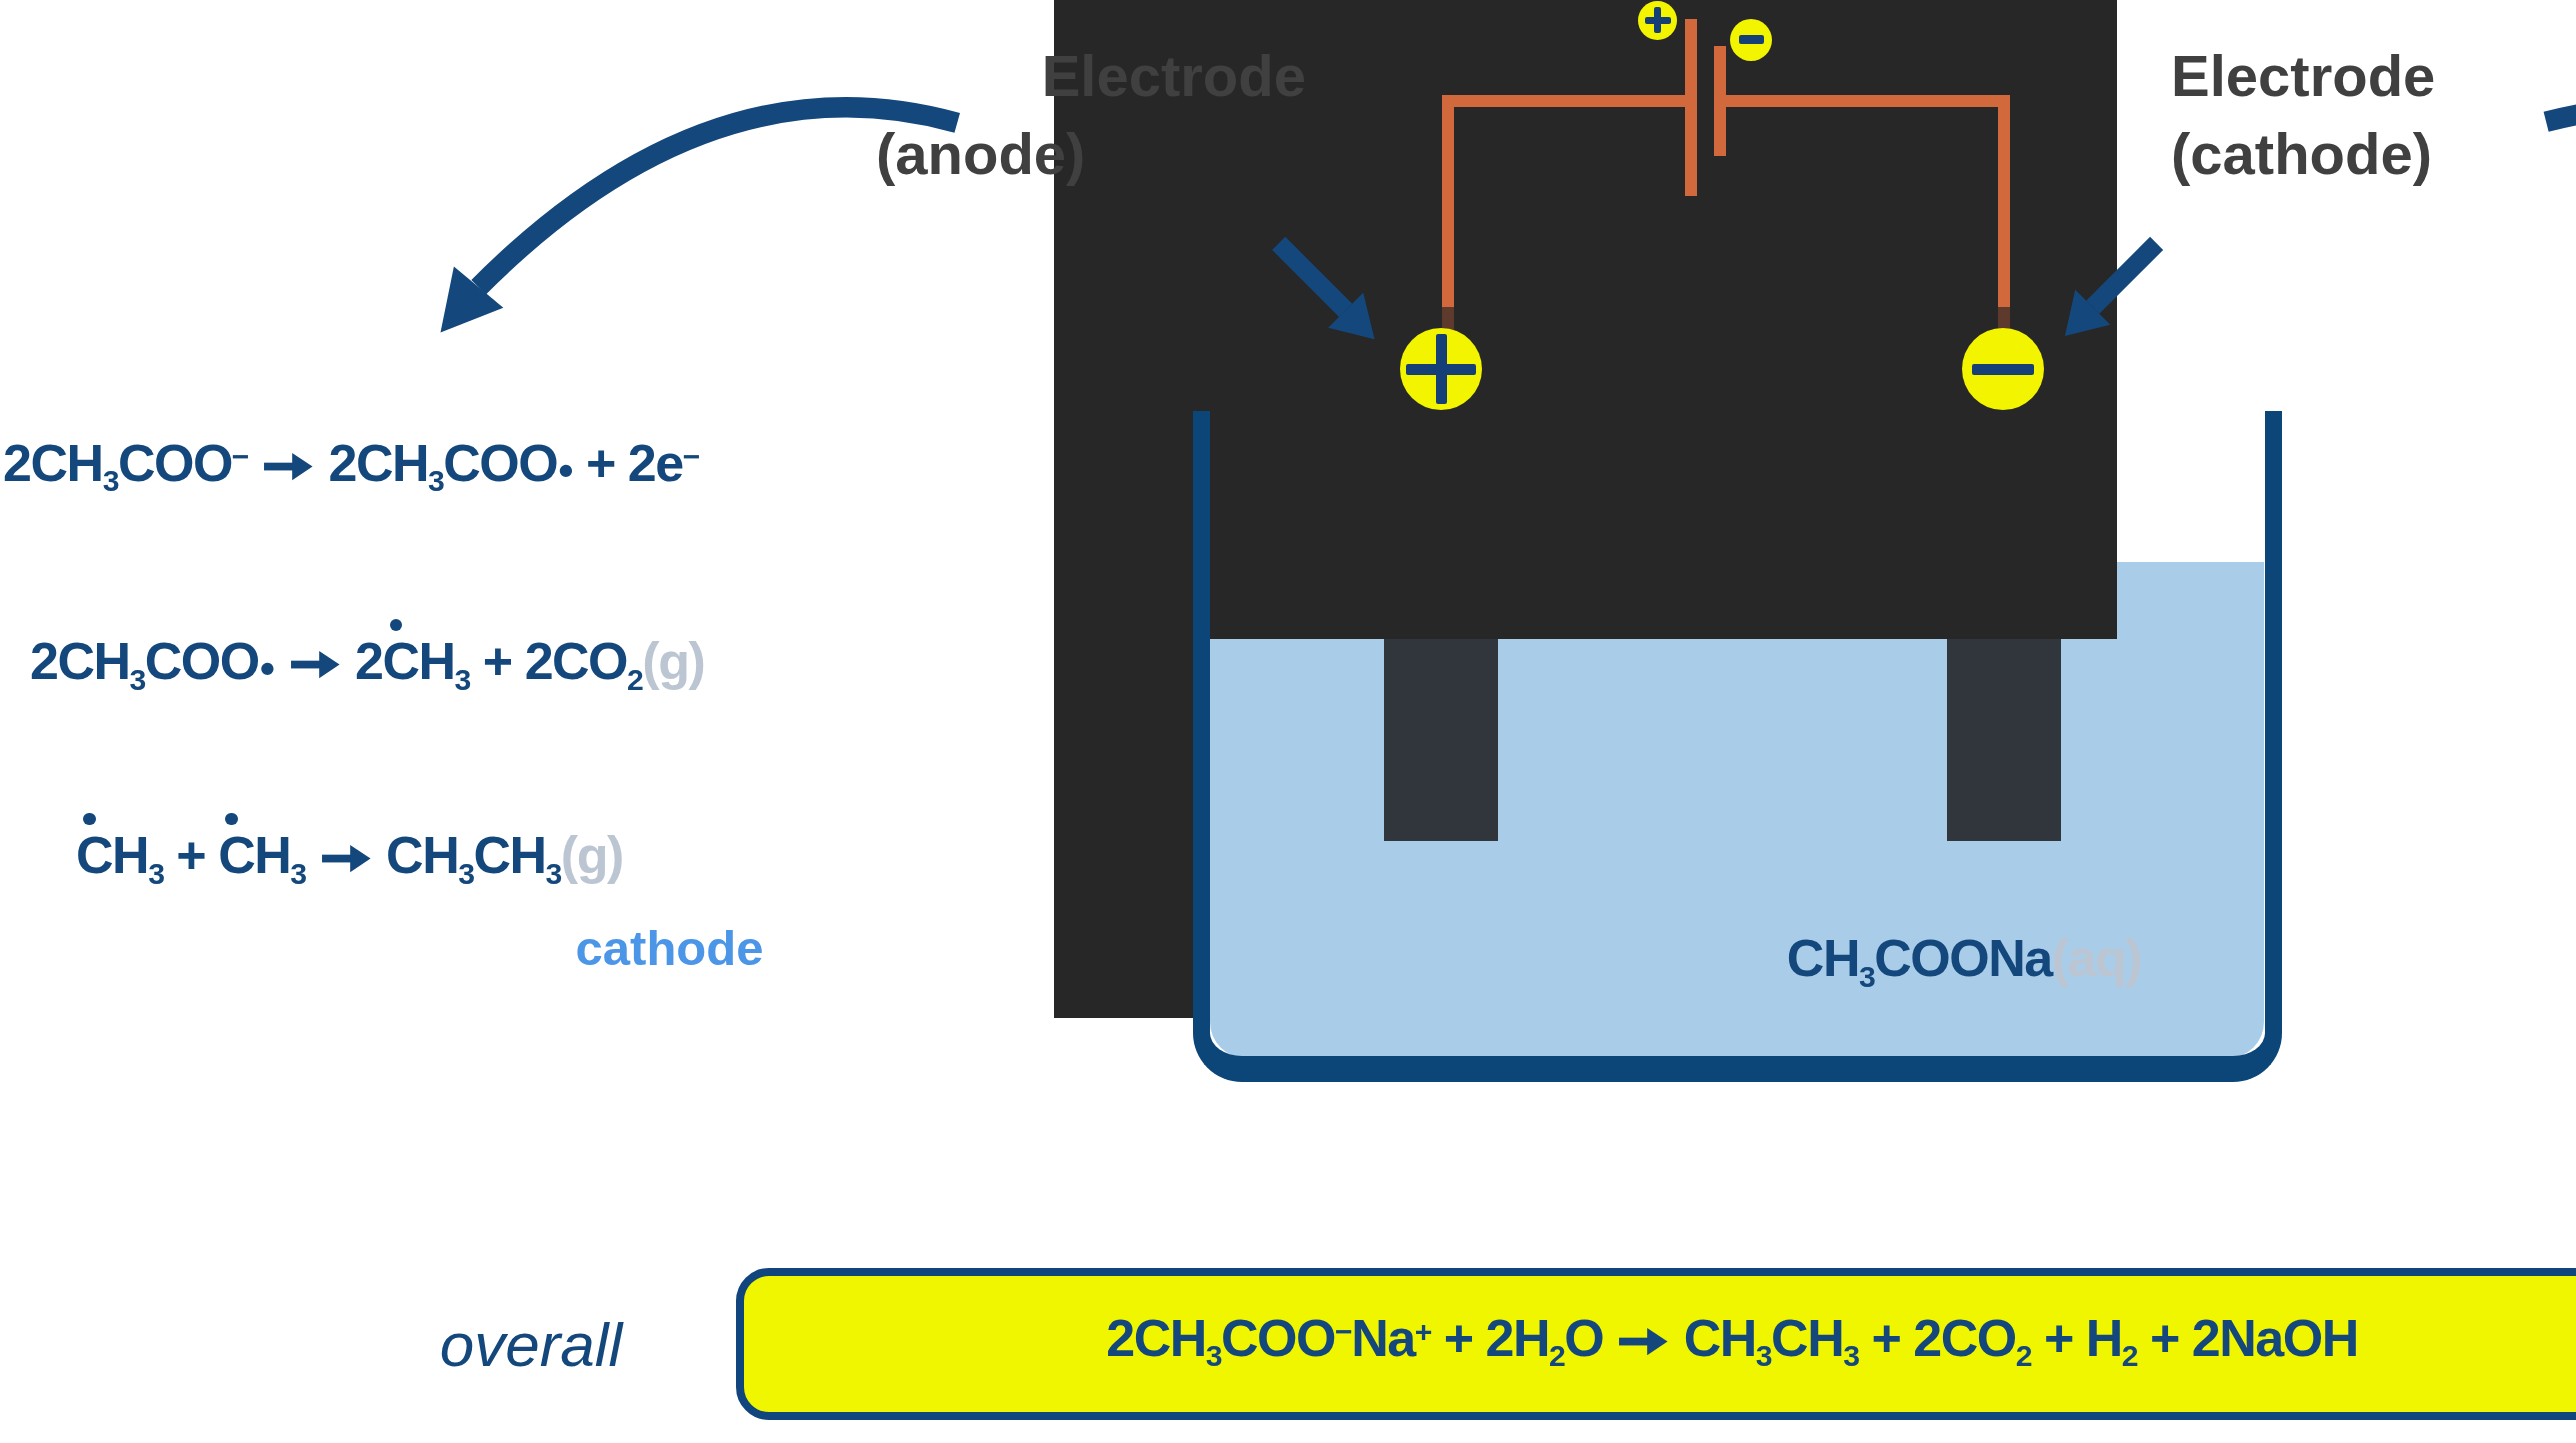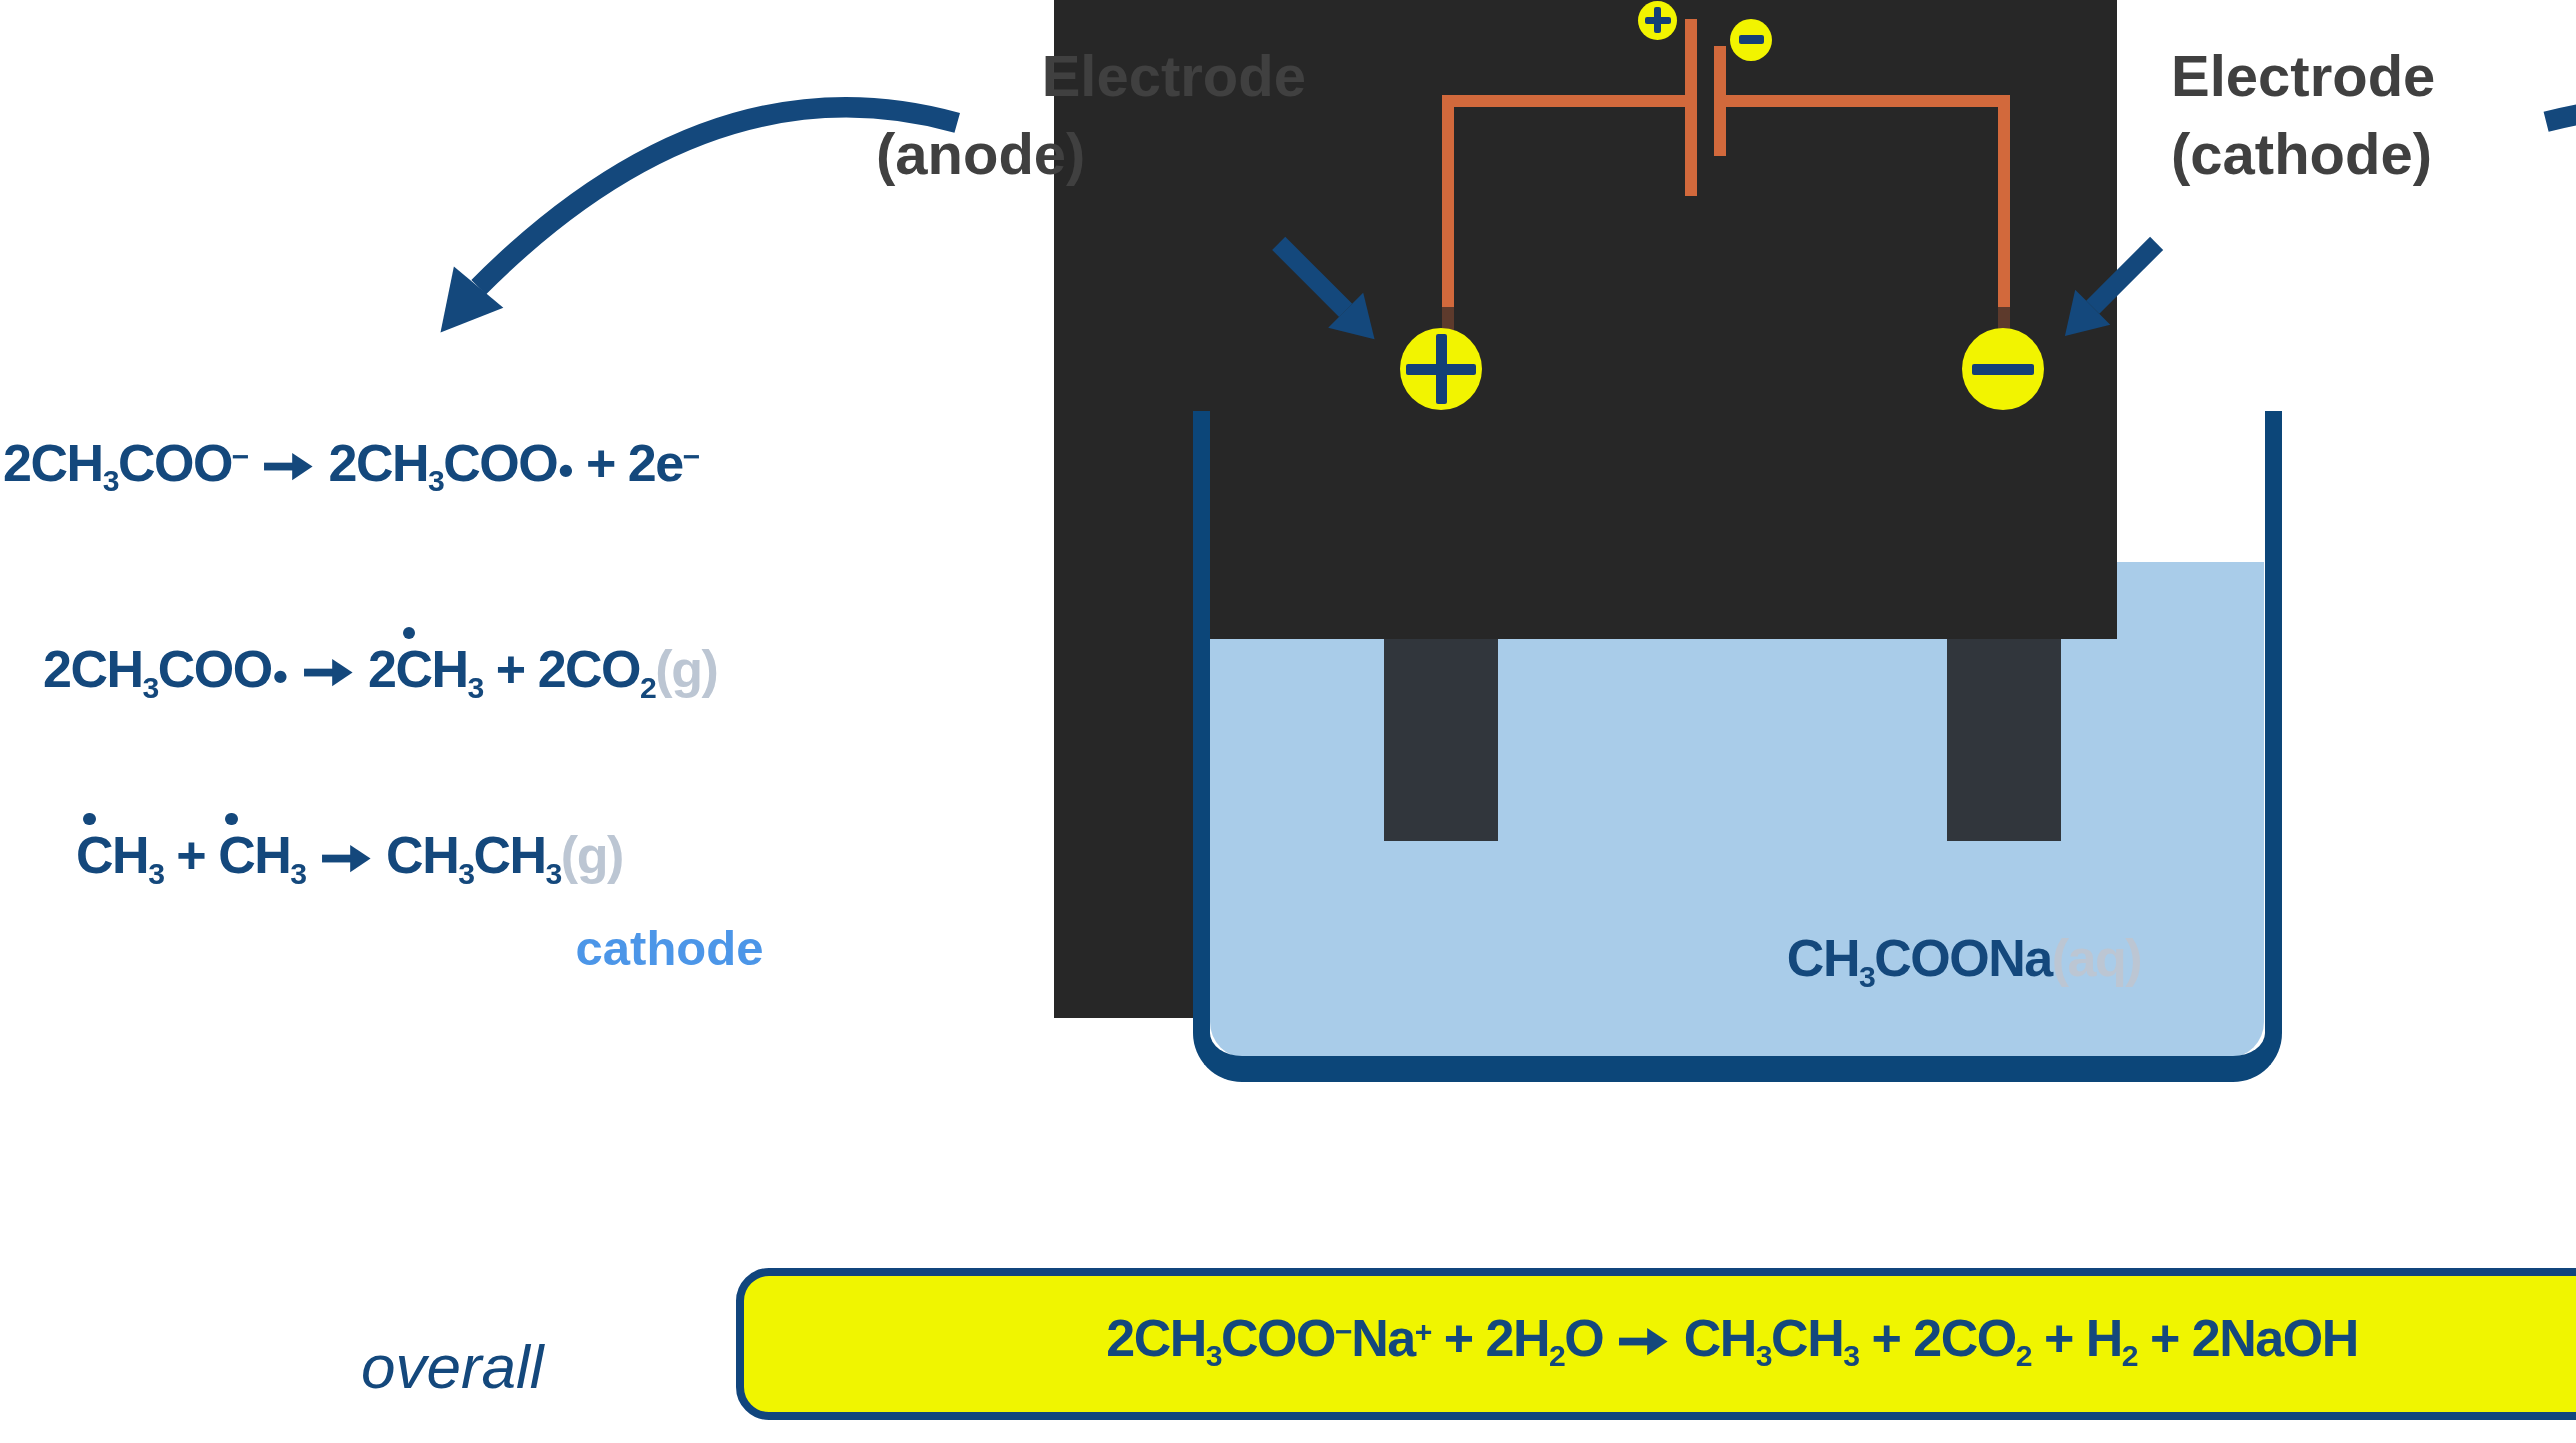--- a/index.html
+++ b/index.html
@@ -36,22 +36,22 @@
   .eq .gr{color:#bcc6d3;}
   .eq .blt{font-size:.55em;vertical-align:.07em;}
   .eq .arr{display:inline-block;}
   .eq .arr svg{width:1.05em;height:.56em;vertical-align:-.01em;}
   .eq .arr rect,.eq .arr polygon{fill:#14487c;}
   .cdot{position:relative;display:inline-block;}
   .cdot .cd{position:absolute;width:.24em;height:.24em;border-radius:50%;background:#14487c;
             left:.14em;top:-.22em;}
   .lbl{position:absolute;font-weight:bold;color:#404040;white-space:nowrap;z-index:6;}
   .lightblue{color:#4c96e8;}
-  #overall-word{position:absolute;left:361px;top:1309px;width:340px;text-align:left;
-      font-style:italic;font-weight:normal;font-size:62px;color:#14487c;z-index:5;margin-top:22px;}
+  #overall-word{position:absolute;left:361px;top:1309px;width:340px;text-align:center;
+      font-style:italic;font-weight:normal;font-size:62px;color:#14487c;z-index:5;}
   #overall-box{position:absolute;left:736px;top:1268px;width:1992px;height:152px;box-sizing:border-box;
       background:#f0f500;border:8.2px solid #11457d;border-radius:33px;z-index:5;
       display:flex;align-items:center;justify-content:center;}
   #overall-box .eq{position:static;}
   #solution-label{left:1368px;top:927px;width:773px;text-align:right;z-index:4;}
   #arrow-layer{position:absolute;left:0;top:0;width:3373px;height:1444px;z-index:5;pointer-events:none;}
   #arrow-layer path{stroke:#14487c;stroke-width:40px;fill:none;}
   #arrow-layer .shortline{stroke-width:36px;}
   #arrow-layer polygon{fill:#14487c;stroke:none;}
 </style>
@@ -98,21 +98,21 @@
   <div class="lbl" style="left:876px;top:120px;width:430px;font-size:58px;">(anode)</div>
   <div class="lbl" style="left:2171px;top:42px;width:464px;text-align:left;font-size:58px;">Electrode</div>
   <div class="lbl" style="left:2171px;top:120px;width:464px;text-align:left;font-size:58px;">(cathode)</div>
 
   <div class="lbl lightblue" style="left:515px;top:920px;width:309px;text-align:center;font-size:49px;">cathode</div>
 
   <div class="eq" style="left:3.1px;top:426px;">2CH<span class="sb">3</span>COO<span class="sp">−</span> <span class="arr"><svg viewBox="0 0 100 60" xmlns="http://www.w3.org/2000/svg">
           <rect x="0" y="22" width="62" height="16"></rect>
           <polygon points="58,2 100,30 58,58"></polygon>
         </svg></span> 2CH<span class="sb">3</span>COO<span class="blt">●</span> + 2e<span class="sp">−</span></div>
-  <div class="eq" style="left:43px;top:630px;margin-top:8px;">2CH<span class="sb">3</span>COO<span class="blt">●</span> <span class="arr"><svg viewBox="0 0 100 60" xmlns="http://www.w3.org/2000/svg">
+  <div class="eq" style="left:30px;top:630px;">2CH<span class="sb">3</span>COO<span class="blt">●</span> <span class="arr"><svg viewBox="0 0 100 60" xmlns="http://www.w3.org/2000/svg">
           <rect x="0" y="22" width="62" height="16"></rect>
           <polygon points="58,2 100,30 58,58"></polygon>
         </svg></span> 2<span class="cdot">C<i class="cd"></i></span>H<span class="sb">3</span> + 2CO<span class="sb">2</span><span class="gr">(g)</span></div>
   <div class="eq" style="left:76px;top:824px;"><span class="cdot">C<i class="cd"></i></span>H<span class="sb">3</span> + <span class="cdot">C<i class="cd"></i></span>H<span class="sb">3</span> <span class="arr"><svg viewBox="0 0 100 60" xmlns="http://www.w3.org/2000/svg">
           <rect x="0" y="22" width="62" height="16"></rect>
           <polygon points="58,2 100,30 58,58"></polygon>
         </svg></span> CH<span class="sb">3</span>CH<span class="sb">3</span><span class="gr">(g)</span></div>
 
   <div class="eq" id="solution-label">CH<span class="sb">3</span>COONa<span class="gr">(aq)</span></div>
 

